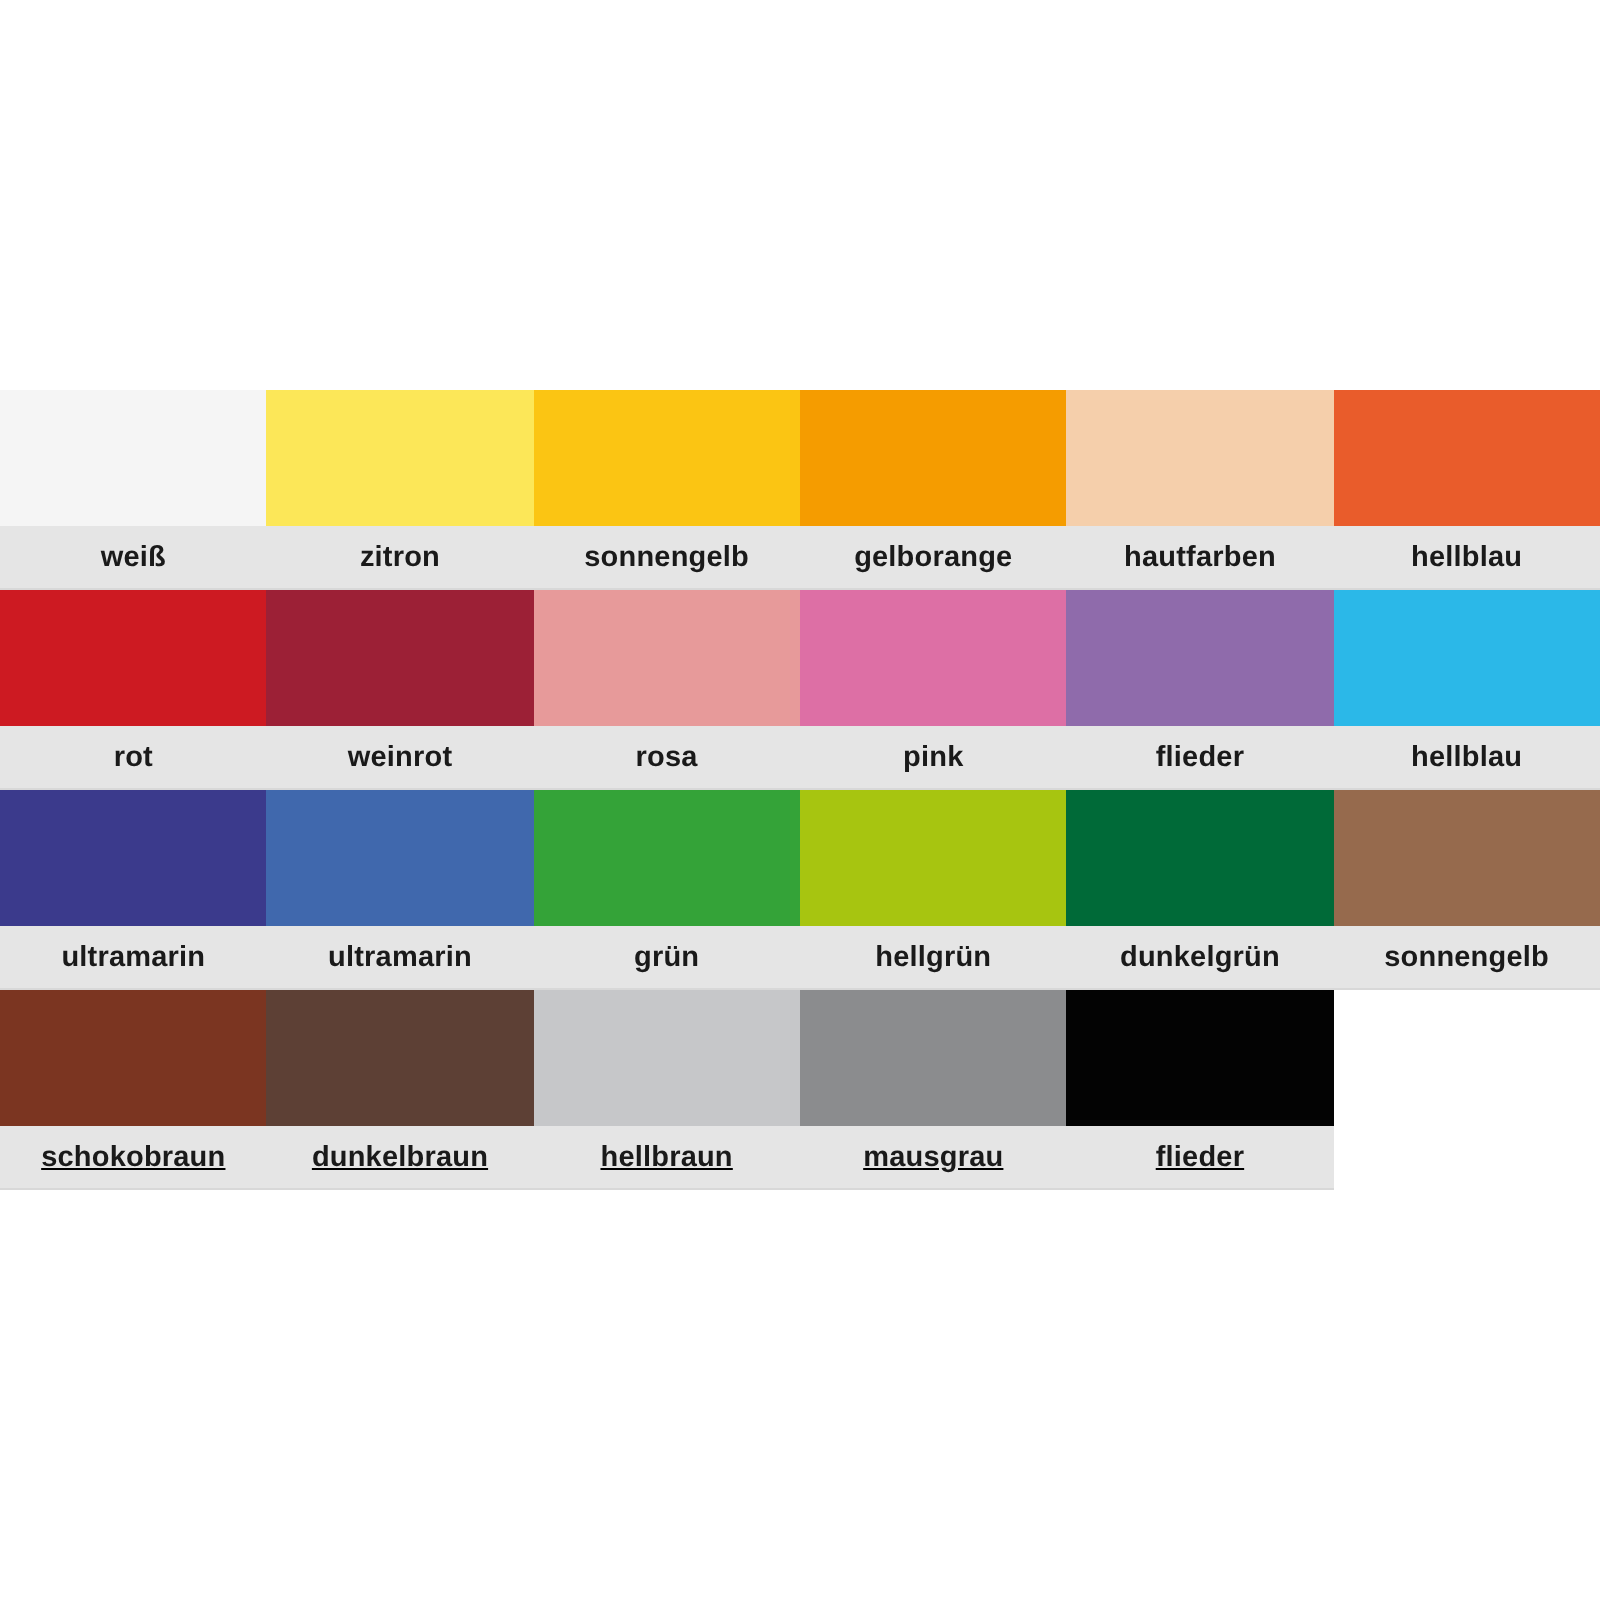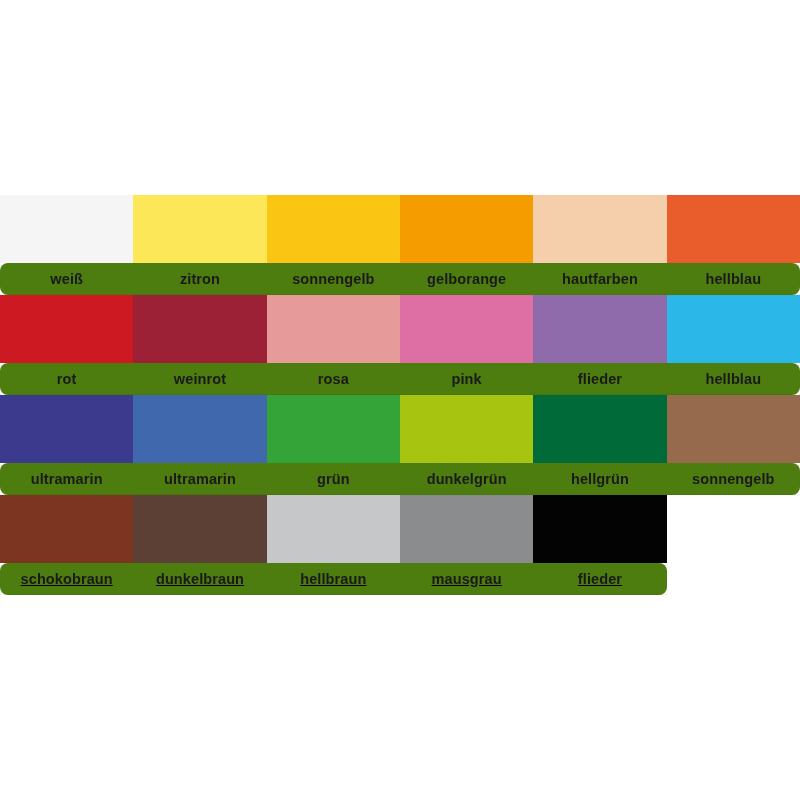--- a/index.html
+++ b/index.html
@@ -49,22 +49,21 @@
     width: 133.333px;
     height: 68px;
     flex: 0 0 133.333px;
   }
 
   .label-band {
     position: relative;
     display: flex;
     width: 800px;
     height: 32px;
-    background: #4d7c0f;
-    border-radius: 8px;
+    background: #e5e5e5;
   }
 
   .label-cell {
     width: 133.333px;
     flex: 0 0 133.333px;
     display: flex;
     align-items: center;
     justify-content: center;
     height: 32px;
     font-family: "Liberation Sans", sans-serif;
@@ -144,22 +143,22 @@
           <div class="swatch" style="background: rgb(64, 104, 173);"></div>
           <div class="swatch" style="background: rgb(52, 163, 56);"></div>
           <div class="swatch" style="background: rgb(167, 197, 16);"></div>
           <div class="swatch" style="background: rgb(0, 106, 56);"></div>
           <div class="swatch" style="background: rgb(150, 106, 77);"></div>
         </div>
         <div class="label-band">
           <div class="label-cell">ultramarin</div>
           <div class="label-cell">ultramarin</div>
           <div class="label-cell">grün</div>
+          <div class="label-cell">hellgrün</div>
           <div class="label-cell">dunkelgrün</div>
-          <div class="label-cell">hellgrün</div>
           <div class="label-cell">sonnengelb</div>
         </div>
         <div class="row-hairline"></div>
       </div>
       <div class="chart-row row-short">
         <div class="swatch-band">
           <div class="swatch" style="background: rgb(123, 53, 33);"></div>
           <div class="swatch" style="background: rgb(93, 64, 53);"></div>
           <div class="swatch" style="background: rgb(198, 199, 201);"></div>
           <div class="swatch" style="background: rgb(139, 140, 142);"></div>

